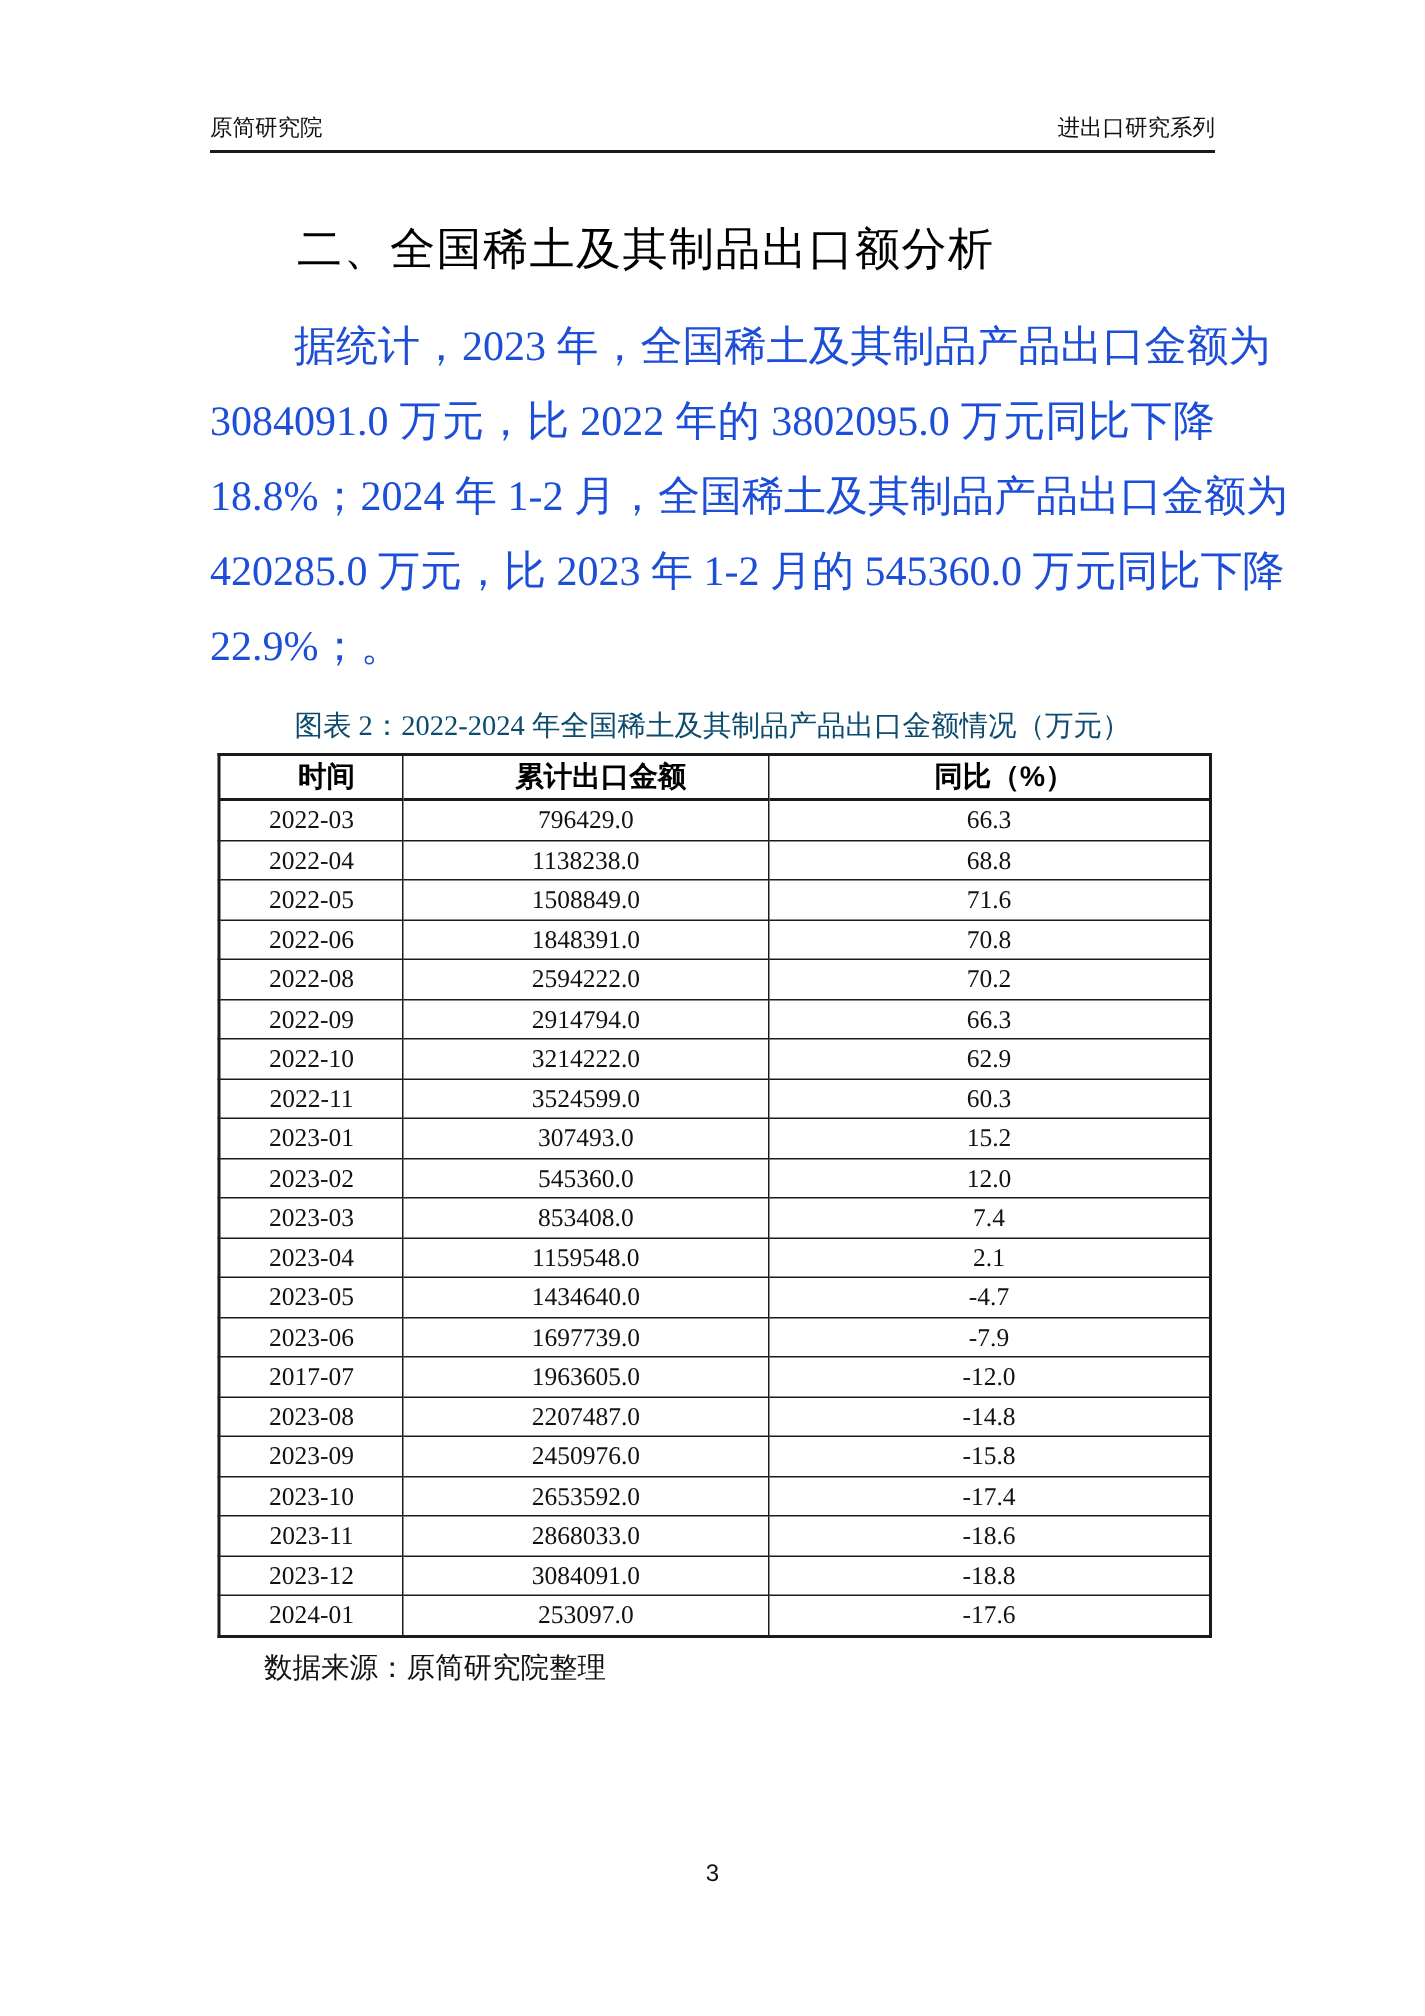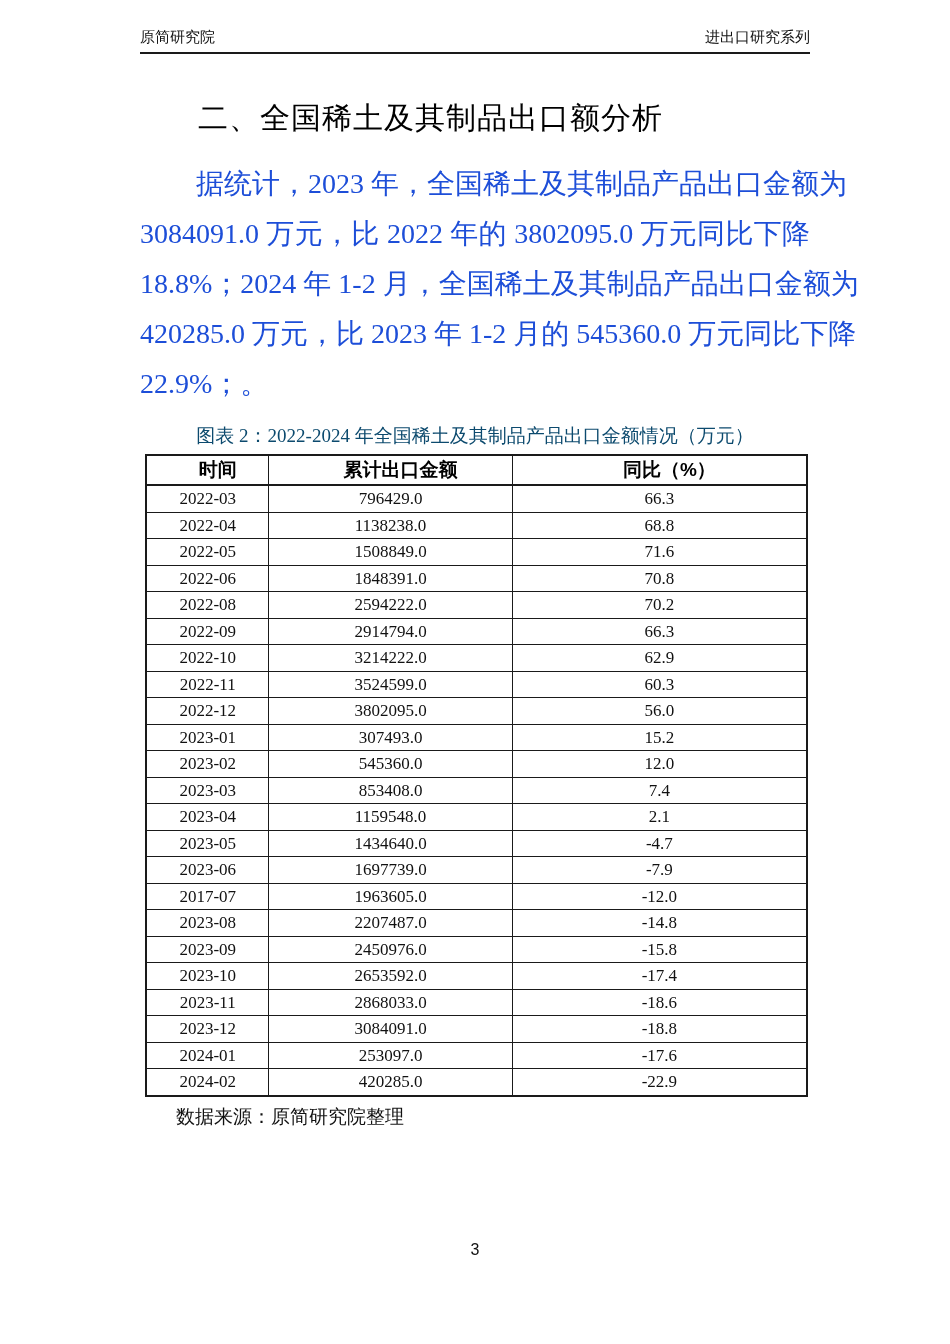--- a/index.html
+++ b/index.html
@@ -13,21 +13,21 @@
     color: #111111;
     overflow: hidden;
   }
   .content { margin: 0 140px; width: 670px; }
 
   
   .page-header {
     display: flex;
     justify-content: space-between;
     align-items: flex-end;
-    padding-top: 28px;
+    padding-top: 76px;
     padding-bottom: 5px;
     border-bottom: 2px solid #1a1a1a;
     font-family: "Liberation Sans", "DejaVu Sans", sans-serif;
     font-size: 15px;
     color: #111;
   }
 
   
   .section-title {
     margin-top: 44px;
@@ -192,25 +192,20 @@
             <td>2022-10</td>
             <td>3214222.0</td>
             <td>62.9</td>
           </tr>
           <tr>
             <td>2022-11</td>
             <td>3524599.0</td>
             <td>60.3</td>
           </tr>
           <tr>
-            <td>2022-12</td>
-            <td>3802095.0</td>
-            <td>56.0</td>
-          </tr>
-          <tr>
             <td>2023-01</td>
             <td>307493.0</td>
             <td>15.2</td>
           </tr>
           <tr>
             <td>2023-02</td>
             <td>545360.0</td>
             <td>12.0</td>
           </tr>
           <tr>
@@ -261,25 +256,20 @@
           <tr>
             <td>2023-12</td>
             <td>3084091.0</td>
             <td>-18.8</td>
           </tr>
           <tr>
             <td>2024-01</td>
             <td>253097.0</td>
             <td>-17.6</td>
           </tr>
-          <tr>
-            <td>2024-02</td>
-            <td>420285.0</td>
-            <td>-22.9</td>
-          </tr>
         </tbody>
     </table>
 
     <div class="source-note">数据来源：原简研究院整理</div>
 
   </div>
 
   <div class="page-number">3</div>
 </div>
 

